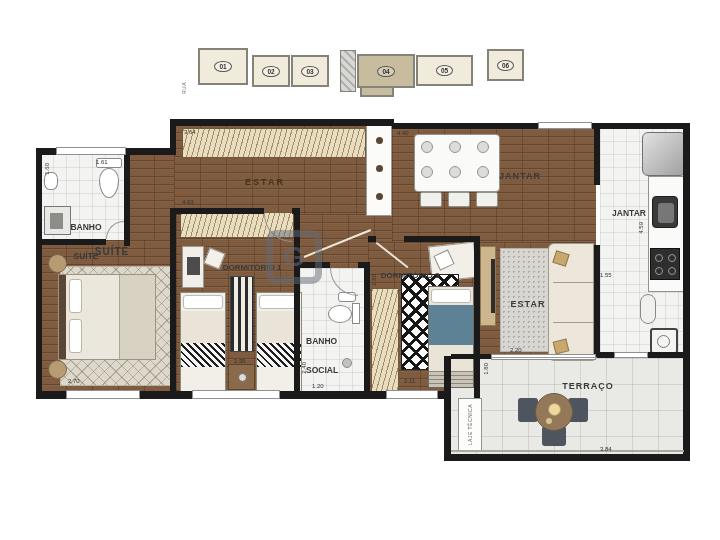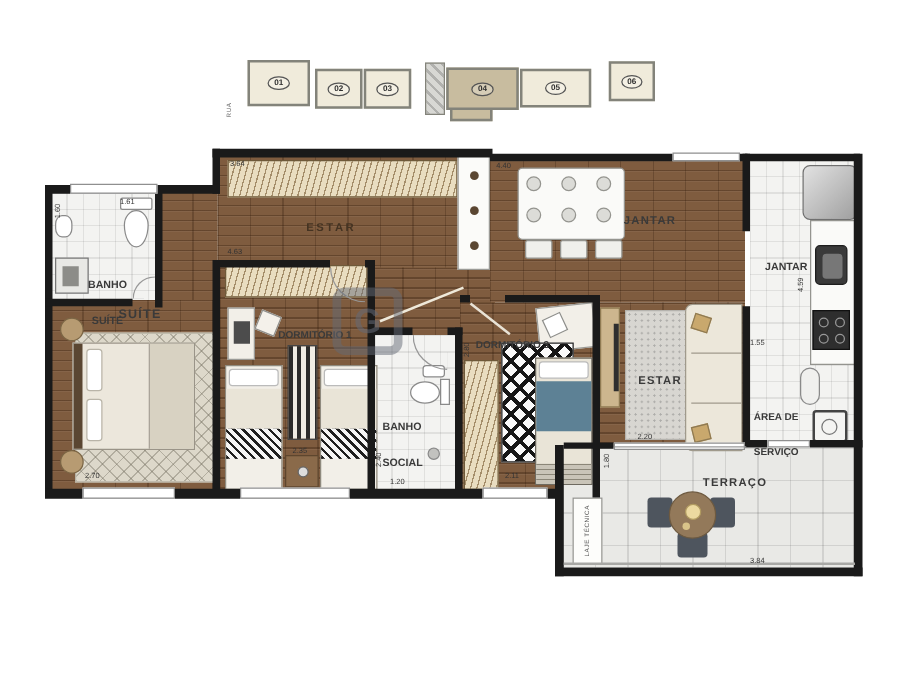--- a/index.html
+++ b/index.html
@@ -257,24 +257,20 @@
   <div class="rl" style="left:265px;top:177px;font-size:9px;letter-spacing:2px;color:#4a3categories;color:#463categories;color:#443322;">ESTAR</div>
   <div class="rl" style="left:252px;top:263px;font-size:8px;">DORMITÓRIO 1</div>
   <div class="rl" style="left:410px;top:271px;font-size:8px;">DORMITÓRIO 3</div>
   <div class="rl" style="left:326px;top:317px;font-size:8.5px;text-align:left;transform:none;left:306px;">
     <div>BANHO</div>
     <div>SOCIAL</div>
   </div>
   <div class="rl" style="left:520px;top:171px;font-size:9px;letter-spacing:1px;">JANTAR</div>
   <div class="rl" style="left:528px;top:299px;font-size:9px;letter-spacing:1px;">ESTAR</div>
   <div class="rl" style="left:629px;top:209px;font-size:8.5px;">JANTAR</div>
-  <div class="rl" style="left:620px;top:311px;font-size:8px;text-align:left;transform:none;left:603px;">
-    <div>ÁREA DE</div>
-    <div>SERVIÇO</div>
-  </div>
   <div class="rl" style="left:588px;top:381px;font-size:9px;letter-spacing:1px;">TERRAÇO</div>
 
   <div class="dim" style="left:96px;top:159px;">1.61</div>
   <div class="dim vdim" style="left:44px;top:163px;">1.60</div>
   <div class="dim" style="left:184px;top:129px;">3.64</div>
   <div class="dim" style="left:182px;top:199px;">4.63</div>
   <div class="dim" style="left:397px;top:130px;">4.40</div>
   <div class="dim" style="left:234px;top:358px;">2.35</div>
   <div class="dim vdim" style="left:301px;top:362px;">2.40</div>
   <div class="dim" style="left:312px;top:383px;">1.20</div>

